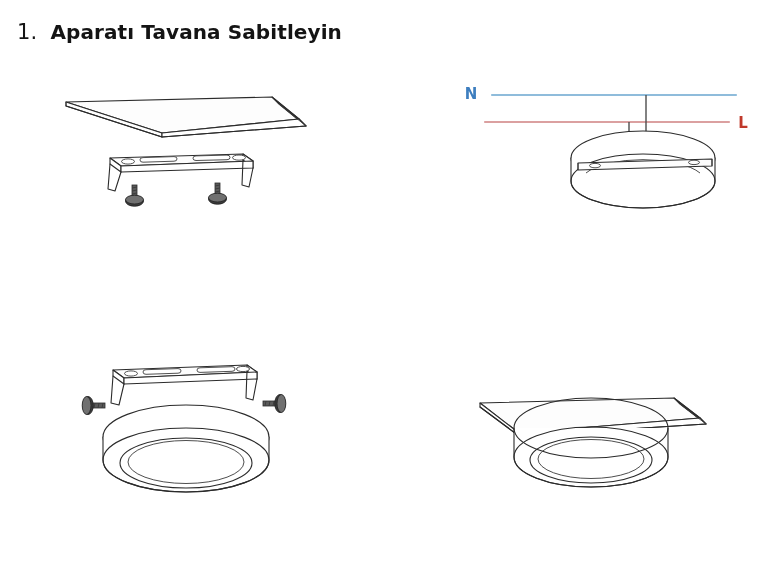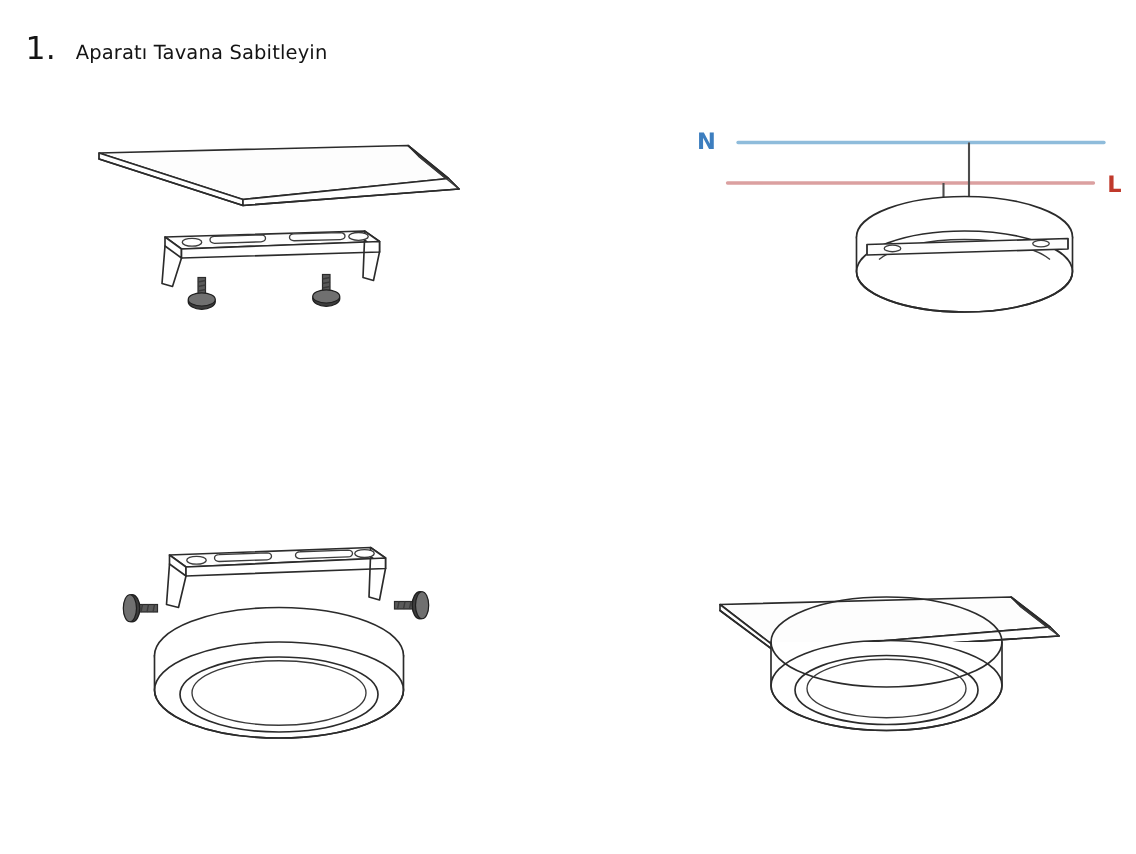--- a/index.html
+++ b/index.html
@@ -39,22 +39,22 @@
     white-space: nowrap;
     font-weight: 600;
     color: #141414;
   }
   .step-num {
     font-size: 21px;
     font-weight: 500;
     letter-spacing: 0.2px;
   }
   .step-title {
-    font-size: 13px;
-    font-weight: 400;
+    font-size: 20px;
+    font-weight: 700;
     letter-spacing: 0.1px;
   }
 
   .h1 { left: 17px;  top: 20px; }
   .h1 .step-title { margin-left: 13px; }
 
   .art {
     position: absolute;
     left: 0;
     top: 0;

